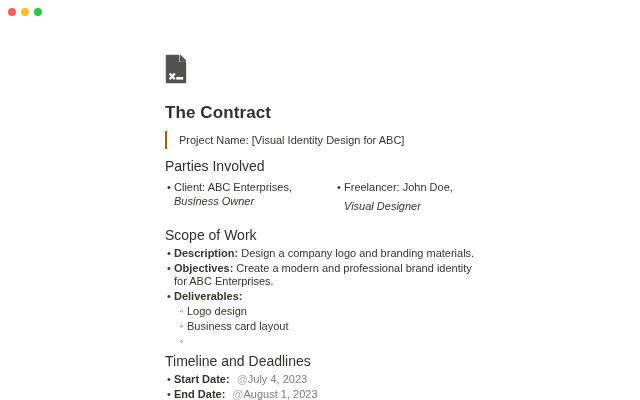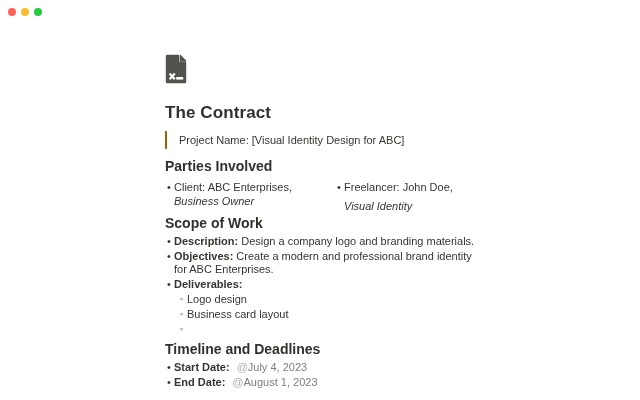--- a/index.html
+++ b/index.html
@@ -32,25 +32,25 @@
     margin-top: 5px;
     border-left: 2px solid #a16207;
     padding: 2px 0 2px 12px;
     font-size: 11px;
     line-height: 14px;
   }
 
   h2.section {
     font-size: 14px;
     line-height: 17px;
-    font-weight: 700;
+    font-weight: 400;
     color: #32302c;
   }
   .h-parties { margin-top: 9px; }
-  .h-scope { }
+  .h-scope { margin-top: 12px; }
   .h-timeline { margin-top: 5px; }
 
   .cols { display: flex; margin-top: 6px; }
   .col1 { width: 170px; }
   .col2 { flex: 1; }
 
   .li { display: flex; font-size: 11px; line-height: 13px; margin-bottom: 2px; }
   .marker { width: 9px; padding-left: 2px; font-size: 11px; flex: none; }
   .marker.sub { font-size: 9px; line-height: 13px; }
   .italic { font-style: italic; }
@@ -100,21 +100,21 @@
           <div>Client: ABC Enterprises,</div>
           <div class="italic line2">Business Owner</div>
         </div>
       </div>
     </div>
     <div class="col2">
       <div class="li">
         <span class="marker">•</span>
         <div>
           <div>Freelancer: John Doe,</div>
-          <div class="italic line2 gap">Visual Identity</div>
+          <div class="italic line2 gap">Visual Designer</div>
         </div>
       </div>
     </div>
   </div>
 
   <h2 class="section h-scope">Scope of Work</h2>
 
   <ul class="blist">
     <li class="li">
       <span class="marker">•</span>

